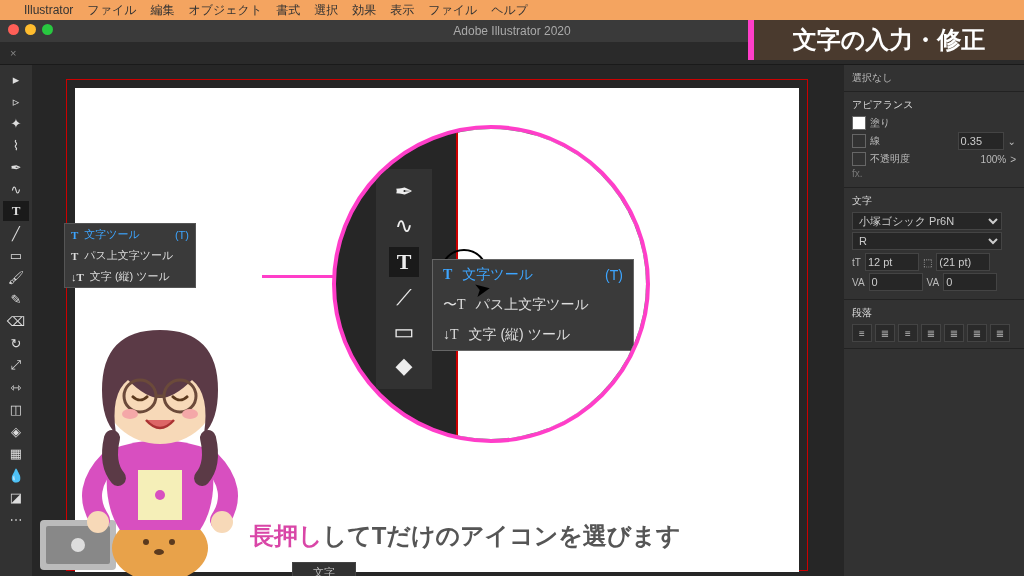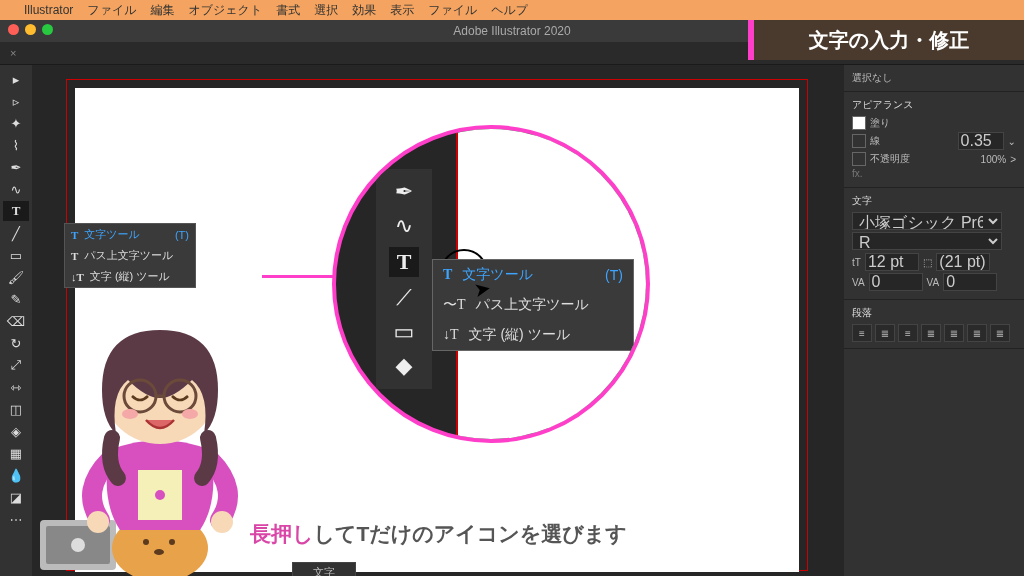--- a/index.html
+++ b/index.html
@@ -33,26 +33,26 @@
   .zoom .zfly .zrow{display:flex;align-items:center;gap:10px;padding:6px 10px;font-size:14px;color:#ddd}
   .zoom .zfly .zrow.hi{color:#3da5ff}
   .zoom .zfly .zrow.hi .sc{margin-left:auto;color:#3da5ff}
   .zoom .cursor{position:absolute;left:138px;top:148px;font-size:20px;color:#000;z-index:3;transform:rotate(-10deg)}
   .zcirc{position:absolute;left:104px;top:120px;width:44px;height:44px;border:2px solid #000;border-radius:50%}
   .stick{position:absolute;left:230px;top:210px;width:75px;height:3px;background:#ff3ec9}
   .panels{width:180px;background:#323232;display:flex;flex-direction:column;font-size:10px;color:#bbb}
   .pnl{border-bottom:1px solid #222;padding:6px 8px}
   .pnl .hd{color:#ddd;margin-bottom:4px}
   .pnl .row{display:flex;align-items:center;gap:4px;margin:2px 0}
-  .pnl input,.pnl select{background:#262626;border:1px solid #444;color:#ccc;font-size:16px;width:48px;height:16px;padding:0 2px}
+  .pnl input,.pnl select{background:#262626;border:1px solid #444;color:#ccc;font-size:11px;width:48px;height:16px;padding:0 2px}
   .pnl select{width:150px;height:18px}
   .sw{width:12px;height:12px;border:1px solid #666;display:inline-block}
   .sw.white{background:#fff}
-  .banner{position:absolute;right:0;top:20px;width:270px;height:40px;background:#4a3a2e;color:#fff;font-size:20px;font-weight:bold;display:flex;align-items:center;justify-content:center;border-left:6px solid #ff3ec9;z-index:20}
-  .caption{position:absolute;left:250px;top:520px;font-size:21px;font-weight:bold;z-index:20;color:#555;text-shadow:2px 2px 0 #fff,-2px -2px 0 #fff,2px -2px 0 #fff,-2px 2px 0 #fff}
+  .banner{position:absolute;right:0;top:20px;width:270px;height:40px;background:#4a3a2e;color:#fff;font-size:24px;font-weight:bold;display:flex;align-items:center;justify-content:center;border-left:6px solid #ff3ec9;z-index:20}
+  .caption{position:absolute;left:250px;top:520px;font-size:24px;font-weight:bold;z-index:20;color:#555;text-shadow:2px 2px 0 #fff,-2px -2px 0 #fff,2px -2px 0 #fff,-2px 2px 0 #fff}
   .caption .em{color:#d946a7}
   .char{position:absolute;left:40px;top:320px;z-index:15}
   .pal-row{display:flex;gap:3px}
   .pal-btn{width:18px;height:16px;background:#2a2a2a;border:1px solid #444;display:flex;align-items:center;justify-content:center;font-size:10px}
   .botbar{position:absolute;left:260px;bottom:-6px;background:#323232;color:#bbb;font-size:11px;padding:2px 20px;border:1px solid #444}
 </style>
 </head>
 <body>
 
 <div class="menubar">

